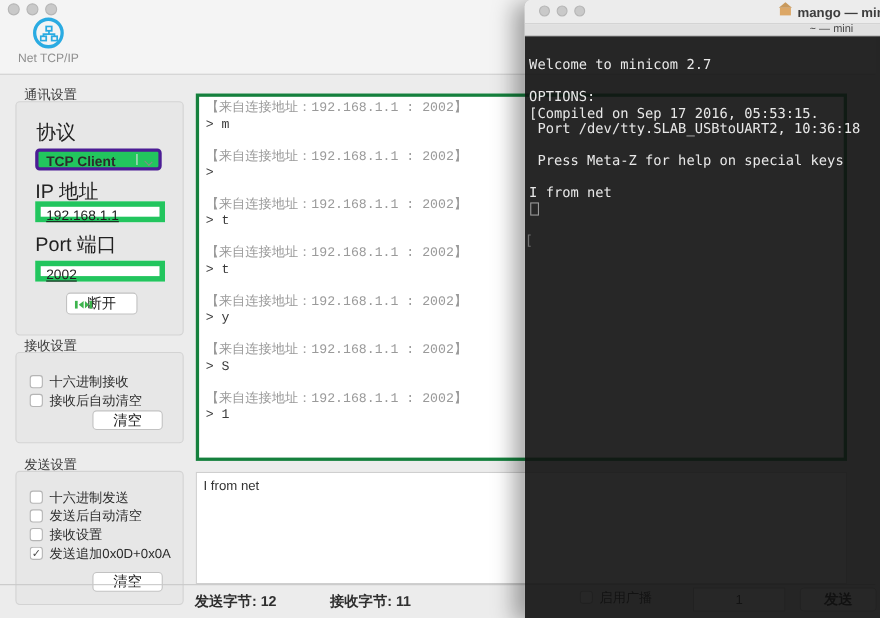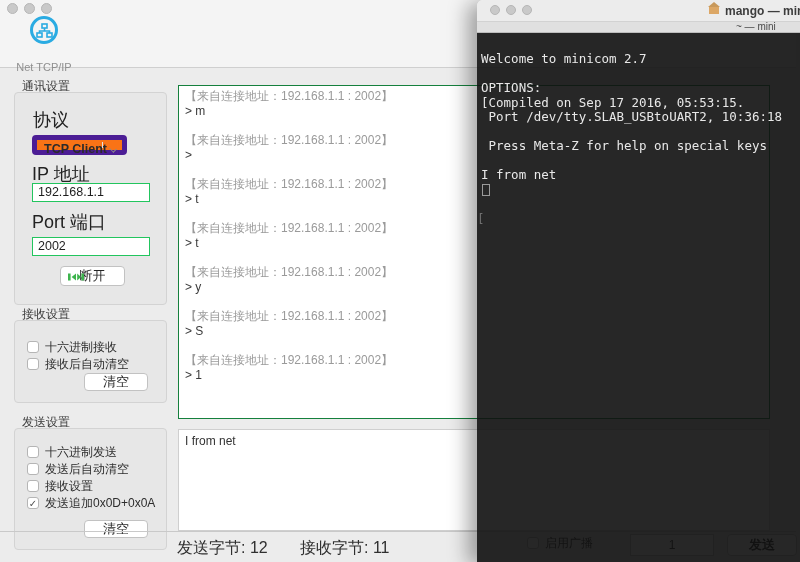--- a/index.html
+++ b/index.html
@@ -9,43 +9,43 @@
 
   
   .app { position:absolute; left:0; top:0; width:796px; height:562px; background:#ececec; }
   .toolbar { position:absolute; left:0; top:0; width:796px; height:68px; background:#f4f4f4; border-bottom:1px solid #cfcfcf; }
   .tl { position:absolute; width:11px; height:11px; border-radius:50%; background:#c9c9c9; border:1px solid #b6b6b6; top:3px; }
   .tl.r { left:7px; } .tl.y { left:24px; } .tl.g { left:41px; }
   .win-title { position:absolute; left:338px; top:2px; width:120px; text-align:center; font-size:13px; color:#858585; }
   .tbitem { position:absolute; left:4px; top:16px; width:80px; text-align:center; }
   .neticon { position:relative; width:28px; height:28px; margin:0 auto; border:3px solid #2aabe2; border-radius:50%; }
   .neticon svg { position:absolute; left:3px; top:4px; }
-  .tbitem .lbl { margin-top:17px; font-size:11px; color:#8f8f8f; }
+  .tbitem .lbl { margin-top:3px; font-size:11px; color:#8f8f8f; }
 
   .section-label { position:absolute; font-size:12px; color:#3a3a3a; }
   .gbox { position:absolute; left:14px; width:153px; background:#e7e7e7; border:1px solid #d3d3d3; border-radius:4px; }
   .fldlbl { position:absolute; font-size:18px; color:#222; }
-  .tfield { position:absolute; background:#fff; border:1px solid #22c55e; font-size:12.5px; color:#1e1e1e; padding:1px 5px; height:19px; width:118px; left:32px; font-family:"Liberation Sans",sans-serif; }
-  .popup { position:absolute; left:32px; width:95px; height:20px; background:#f97316; border:5px solid #4c1d95; border-radius:4px; font-size:12.5px; font-weight:bold; color:#2b2b2b; line-height:18px; padding-left:7px; }
+  .tfield { position:absolute; background:#fff; border:5px solid #22c55e; font-size:12.5px; color:#1e1e1e; padding:1px 5px; height:19px; width:118px; left:32px; font-family:"Liberation Sans",sans-serif;text-decoration:underline; }
+  .popup { position:absolute; left:32px; width:115px; height:20px; background:#22c55e; border:3px solid #4c1d95; border-radius:4px; font-size:12.5px; font-weight:bold; color:#2b2b2b; line-height:18px; padding-left:7px; }
   .popup .chev { position:absolute; right:6px; top:6px; width:6px; height:6px; border-right:1.5px solid #8a8a8a; border-bottom:1.5px solid #8a8a8a; transform:rotate(45deg) scale(1,0.8); }
   .popup .sep { position:absolute; right:19px; top:2px; bottom:2px; width:1px; background:#e2e2e2; }
   .btn { position:absolute; background:#fff; border:1px solid #c2c2c2; border-radius:4px; font-size:13px; color:#262626; text-align:center; }
   .cbrow { position:absolute; left:27px; height:13px; font-size:12px; color:#2d2d2d; line-height:13px; }
   .cbbox { position:absolute; left:0; top:0; width:12px; height:12px; background:#fff; border:1px solid #b5b5b5; border-radius:3px; font-size:10px; line-height:11px; text-align:center; color:#4f4f4f; }
   .cbrow span.cblbl { position:absolute; left:18px; top:0; white-space:nowrap; }
   .cbbox .mark { visibility:hidden; }
   .cbbox.checked .mark { visibility:visible; }
 
-  .rxbox { position:absolute; left:178px; top:85px; width:592px; height:334px; background:#fff; border:1px solid #15803d; overflow:hidden; padding:3px 0 0 6px; }
+  .rxbox { position:absolute; left:178px; top:85px; width:592px; height:334px; background:#fff; border:3px solid #15803d; overflow:hidden; padding:3px 0 0 6px;font-family:Liberation Mono, monospace; }
   .msg { margin-bottom:14px; }
   .msg .hdr { font-size:12px; color:#9a9a9a; line-height:15px; white-space:pre; }
   .msg .val { font-size:12px; color:#3a3a3a; line-height:15px; white-space:pre; }
   .txbox { position:absolute; left:178px; top:429px; width:592px; height:102px; background:#fff; border:1px solid #cfcfcf; padding:4px 6px; font-size:12px; color:#333; }
   .statusline { position:absolute; left:0; top:531px; width:796px; height:1px; background:#c9c9c9; }
-  .stattext { position:absolute; top:538px; font-size:16px; color:#2f2f2f; }
+  .stattext { position:absolute; top:538px; font-size:13px; color:#2f2f2f;font-weight:bold; }
 
   .brow { position:absolute; top:537px; font-size:12px; color:#2d2d2d; }
   .bfield { position:absolute; left:630px; top:534px; width:84px; height:22px; background:#fff; border:1px solid #c2c2c2; text-align:center; font-size:12px; color:#333; line-height:20px; }
   .bsend { left:727px; top:534px; width:70px; height:22px; line-height:20px; font-weight:bold; }
 
   .disc-ico { position:absolute; left:7px; top:5px; width:16px; height:10px; }
 
   
   .term { position:absolute; left:477px; top:0; width:331px; height:562px; border-radius:6px 0 0 0; overflow:hidden; box-shadow:-9px 3px 20px rgba(0,0,0,0.35); }
   .term-titlebar { position:absolute; left:0; top:0; right:0; height:22px; background:#ececec; border-bottom:1px solid #d2d2d2; }

